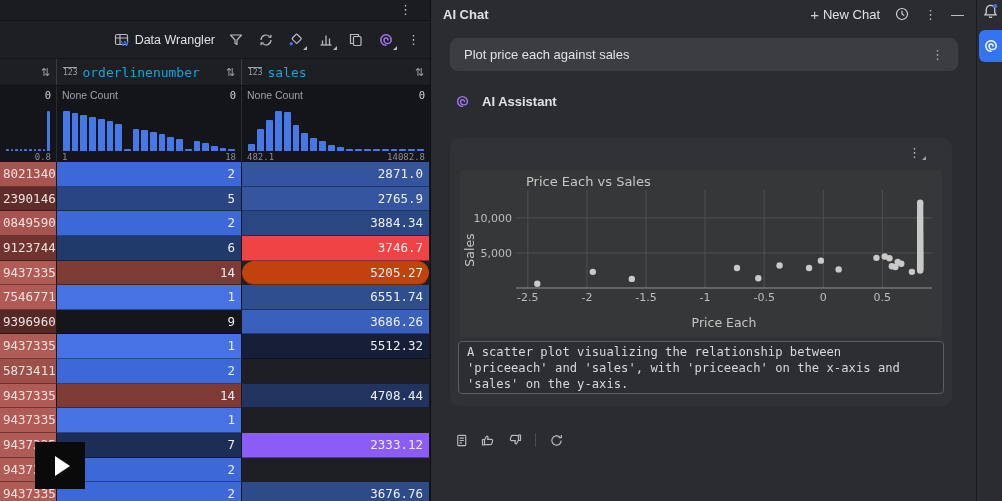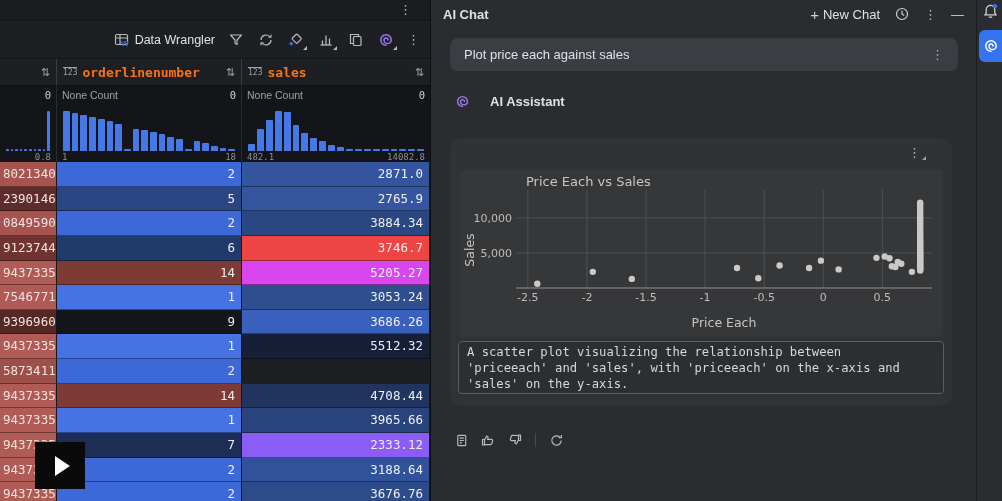--- a/index.html
+++ b/index.html
@@ -16,21 +16,21 @@
   .tool-ic{position:relative;width:18px;height:18px;display:flex;align-items:center;justify-content:center;cursor:pointer;}
   .tool-ic svg{display:block;}
   .corner{position:absolute;right:-2px;bottom:-1px;width:0;height:0;border-left:4px solid transparent;border-bottom:4px solid #B7B9BE;}
   
   .thead{display:flex;height:26px;background:#1D1F22;border-bottom:1px solid #101113;}
   .hcol{display:flex;align-items:center;gap:5px;padding:0 6px;border-right:1px solid #3A3C40;box-sizing:border-box;}
   .hcol.c0{width:57px;justify-content:flex-end;}
   .hcol.c1{width:185px;}
   .hcol.c2{width:188px;}
   .type123{font-family:"DejaVu Sans Mono",monospace;font-size:8px;color:#9DA0A8;border-top:1px solid #9DA0A8;padding-top:1px;line-height:1;}
-  .colname{font-family:"DejaVu Sans Mono",monospace;font-weight:700;font-size:13px;color:#f97316;flex:1;}
+  .colname{font-family:"DejaVu Sans Mono",monospace;font-weight:400;font-size:13px;color:#0ea5e9;flex:1;}
   .sort{color:#9DA0A8;font-size:11px;font-family:"DejaVu Sans",sans-serif;cursor:pointer;}
   
   .tstats{display:flex;height:77px;background:#141518;border-bottom:1px solid #101113;}
   .scol{position:relative;box-sizing:border-box;border-right:1px solid #2A2C2F;padding:3px 5px 0 5px;display:flex;flex-direction:column;}
   .scol.c0{width:57px;} .scol.c1{width:185px;} .scol.c2{width:188px;}
   .stat-line{display:flex;justify-content:space-between;font-size:10.5px;color:#9DA0A8;height:15px;}
   .stat-val{font-family:"DejaVu Sans Mono",monospace;color:#CFD1D5;}
   .hist{flex:1;display:flex;align-items:flex-end;gap:2px;padding:2px 1px 0 1px;}
   .hist i{display:block;flex:1;background:#4678E8;border-radius:1px 1px 0 0;}
   .hist-labels{display:flex;justify-content:space-between;font-family:"DejaVu Sans Mono",monospace;font-size:9px;color:#8C8E94;height:12px;line-height:12px;}
@@ -51,21 +51,21 @@
   .chat-header{position:relative;height:28px;display:flex;align-items:center;padding:0 12px;}
   .chat-title{font-weight:700;font-size:13px;color:#DFE1E5;}
   .chat-header-right{margin-left:auto;display:flex;align-items:center;gap:14px;}
   .new-chat{display:flex;align-items:center;gap:4px;cursor:pointer;color:#DFE1E5;font-size:13px;}
   .plus{font-size:15px;line-height:1;color:#CED0D6;}
   .hicon{display:flex;align-items:center;cursor:pointer;}
   .minus{color:#CED0D6;font-size:13px;cursor:pointer;line-height:1;}
   .user-bubble{position:absolute;left:19px;top:38px;width:508px;height:33px;background:#3B3D42;border-radius:8px;
     display:flex;align-items:center;padding:0 14px;box-sizing:border-box;}
   .user-bubble .kebab{margin-left:auto;color:#A8AAAE;}
-  .assistant-row{position:absolute;left:24px;top:94px;display:flex;align-items:flex-end;gap:20px;}
+  .assistant-row{position:absolute;left:24px;top:94px;display:flex;align-items:flex-end;gap:12px;}
   .assistant-name{font-weight:700;font-size:13px;color:#DFE1E5;}
   .resp-card{position:absolute;left:19px;top:138px;width:502px;height:268px;background:#303236;border-radius:10px;}
   .card-kebab{position:absolute;right:26px;top:8px;display:flex;}
   .card-kebab .corner{position:static;margin:10px 0 0 1px;border-bottom-color:#9DA0A8;}
   .chart-box{position:absolute;left:10px;top:32px;width:482px;height:167px;background:#363739;border-radius:2px;}
   .caption-box{position:absolute;left:8px;top:203px;width:486px;height:53px;box-sizing:border-box;background:#2C2E31;
     border:1px solid #5B5E62;border-radius:4px;padding:3px 8px;
     font-family:"DejaVu Sans Mono",monospace;font-size:12.2px;line-height:15.8px;color:#D6D8DC;white-space:pre-wrap;}
   .actions{position:absolute;left:21px;top:431px;display:flex;align-items:center;gap:9px;}
   .act{width:18px;height:18px;display:flex;align-items:center;justify-content:center;cursor:pointer;}
@@ -258,26 +258,26 @@
           <div class="tcell c2" style="background: rgb(42, 71, 129);">3884.34</div>
         </div>
         <div class="trow">
           <div class="tcell c0" style="background: rgb(111, 52, 48);">91237449</div>
           <div class="tcell c1" style="background: rgb(32, 58, 108);">6</div>
           <div class="tcell c2" style="background: #ef4444;">3746.7</div>
         </div>
         <div class="trow">
           <div class="tcell c0" style="background: rgb(176, 91, 85);">94373356</div>
           <div class="tcell c1" style="background: rgb(126, 59, 53);">14</div>
-          <div class="tcell c2" style="background: #d946ef;">5205.27</div>
+          <div class="tcell c2" style="background: #c2410c; border-radius: 12px;">5205.27</div>
         </div>
         <div class="trow">
           <div class="tcell c0" style="background: rgb(175, 90, 84);">75467719</div>
           <div class="tcell c1" style="background: rgb(70, 114, 227);">1</div>
-          <div class="tcell c2" style="background: rgb(46, 78, 142);">3053.24</div>
+          <div class="tcell c2" style="background: rgb(46, 78, 142);">6551.74</div>
         </div>
         <div class="trow">
           <div class="tcell c0" style="background: rgb(84, 40, 37);">93969604</div>
           <div class="tcell c1" style="background: rgb(20, 22, 28);">9</div>
           <div class="tcell c2" style="background: rgb(58, 96, 190);">3686.26</div>
         </div>
         <div class="trow">
           <div class="tcell c0" style="background: rgb(176, 91, 85);">94373356</div>
           <div class="tcell c1" style="background: rgb(70, 114, 227);">1</div>
           <div class="tcell c2" style="background: rgb(22, 30, 56); padding-left: 28px;">5512.32</div>
@@ -288,31 +288,29 @@
           <div class="tcell c2" style="background: #c2410c; margin-top: 28px;">2168.54</div>
         </div>
         <div class="trow">
           <div class="tcell c0" style="background: rgb(176, 91, 85);">94373356</div>
           <div class="tcell c1" style="background: rgb(126, 59, 53);">14</div>
           <div class="tcell c2" style="background: rgb(32, 52, 95);">4708.44</div>
         </div>
         <div class="trow">
           <div class="tcell c0" style="background: rgb(176, 91, 85);">94373356</div>
           <div class="tcell c1" style="background: rgb(70, 114, 227);">1</div>
-          <div class="tcell c2" style="background: rgb(41, 68, 124);">3965.66</div>
         </div>
         <div class="trow">
           <div class="tcell c0" style="background: rgb(176, 91, 85);">94373356</div>
           <div class="tcell c1" style="background: rgb(28, 46, 85);">7</div>
           <div class="tcell c2" style="background: #8b5cf6;">2333.12</div>
         </div>
         <div class="trow">
           <div class="tcell c0" style="background: rgb(176, 91, 85);">94373356</div>
           <div class="tcell c1" style="background: rgb(61, 104, 216);">2</div>
-          <div class="tcell c2" style="background: rgb(49, 82, 154);">3188.64</div>
         </div>
         <div class="trow">
           <div class="tcell c0" style="background: rgb(176, 91, 85);">94373356</div>
           <div class="tcell c1" style="background: rgb(61, 104, 216);">2</div>
           <div class="tcell c2" style="background: rgb(45, 75, 136);">3676.76</div>
         </div>
       </div>
 
     <div class="play-overlay">
       <div class="play-tri"></div>

